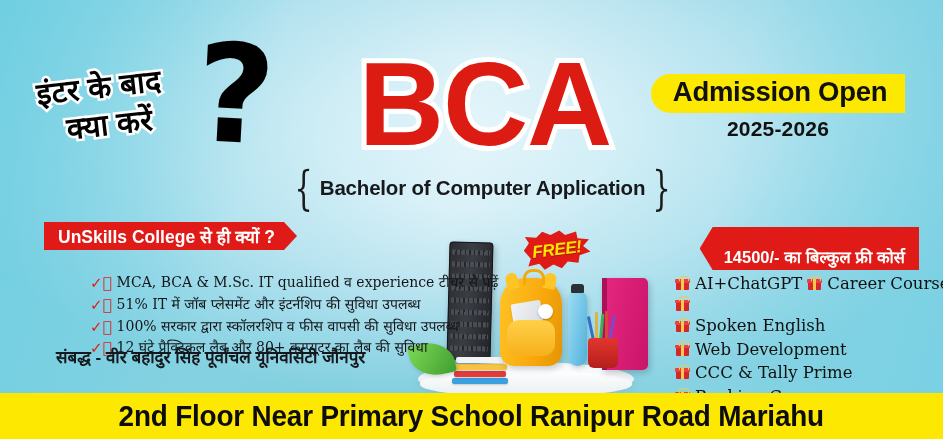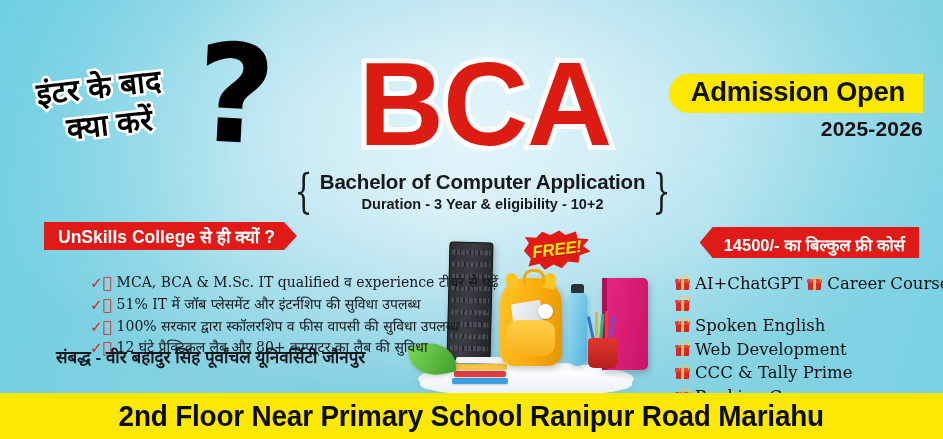--- a/index.html
+++ b/index.html
@@ -60,21 +60,21 @@
   #bca-sub .brace{
     font-family:"DejaVu Serif", serif;font-size:46px;line-height:.8;color:#1a1a1a;
     font-weight:400;transform:scaleX(.62);
   }
   #bca-sub .txts{flex:0 0 auto;}
   #bca-sub .t1{font-size:20.5px;font-weight:bold;color:#17191c;letter-spacing:-.2px;white-space:nowrap;}
   #bca-sub .t2{font-size:14.5px;font-weight:bold;color:#17191c;margin-top:2px;white-space:nowrap;}
 
   
   #admission{
-    position:absolute;left:633px;top:74px;z-index:6;text-align:right;width:290px;
+    position:absolute;left:633px;top:74px;z-index:6;text-align:center;width:290px;
   }
   #admission .pill{
     display:inline-block;background:#fde802;color:#111;
     font-size:27.5px;font-weight:bold;letter-spacing:-.3px;
     padding:4px 18px 6px 22px;
     border-radius:22px 0 0 22px;
     line-height:1.05;
   }
   #admission .years{
     font-size:21px;font-weight:bold;color:#111;margin-top:4px;letter-spacing:.2px;
@@ -107,21 +107,21 @@
     position:absolute;left:56px;top:345px;z-index:6;
     font-family:"Liberation Sans", sans-serif;
     font-size:17px;font-weight:bold;color:#15181c;white-space:nowrap;
   }
 
   
   #free-ribbon{
     position:absolute;right:24px;top:227px;height:27px;z-index:6;
     background:#e01b17;color:#fff;
     display:flex;align-items:center;
-    padding:4px 14px 0 24px;
+    padding:16px 14px 0 24px;
     font-size:16.5px;font-weight:bold;white-space:nowrap;
     clip-path:polygon(13px 0, 100% 0, 100% 100%, 13px 100%, 0 50%);
     box-shadow:0 1px 2px rgba(0,0,0,.18);
   }
   #course-list{position:absolute;left:636px;top:258px;width:300px;z-index:6;}
   #course-list li{
     list-style:none;display:flex;align-items:baseline;gap:6px;margin-bottom:4.5px;
   }
   #course-list .gift{font-size:14px;line-height:1;flex:0 0 auto;}
   #course-list .txt{
@@ -256,21 +256,20 @@
     <div class="line l2">क्या करें</div>
   </div>
   <div id="qmark">?</div>
 
   <div id="bca">BCA</div>
   <div id="bca-sub">
     <div class="braced">
       <span class="brace">{</span>
       <span class="txts">
         <div class="t1">Bachelor of Computer Application</div>
-        <div class="t2">Duration - 3 Year &amp; eligibility - 10+2</div>
       </span>
       <span class="brace">}</span>
     </div>
   </div>
 
   <div id="admission">
     <div class="pill">Admission Open</div>
     <div class="years">2025-2026</div>
   </div>
 

